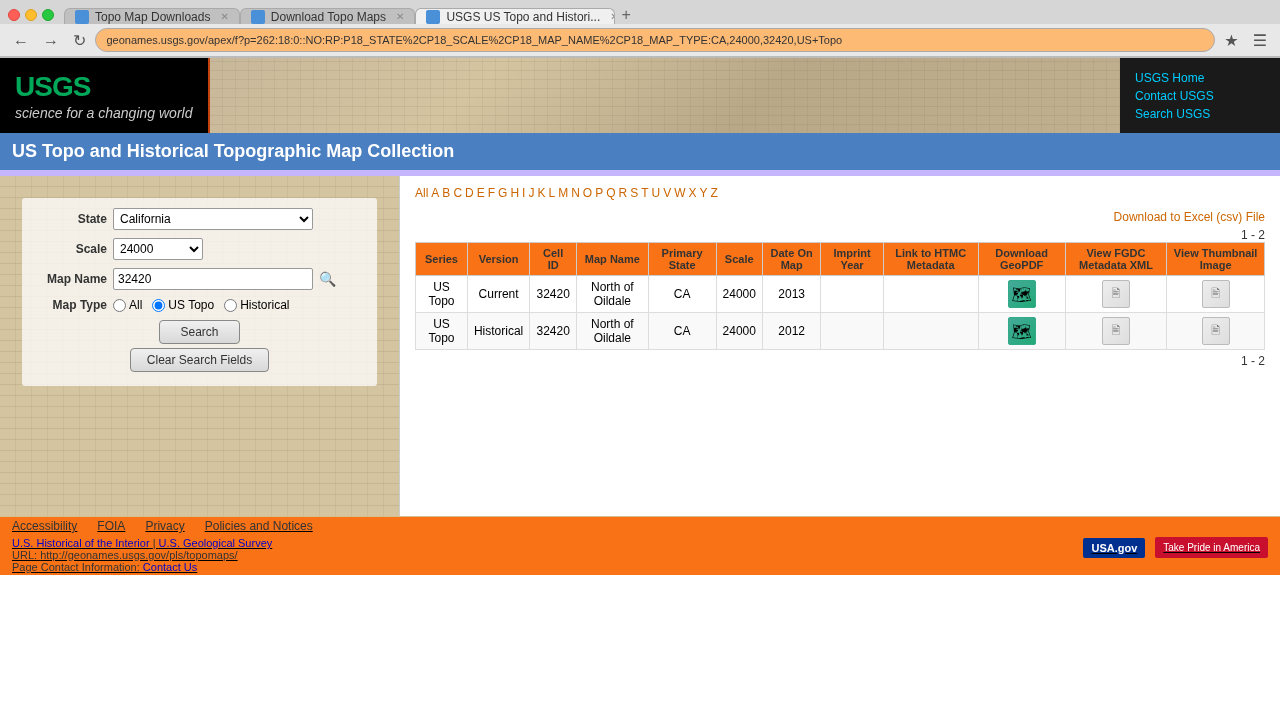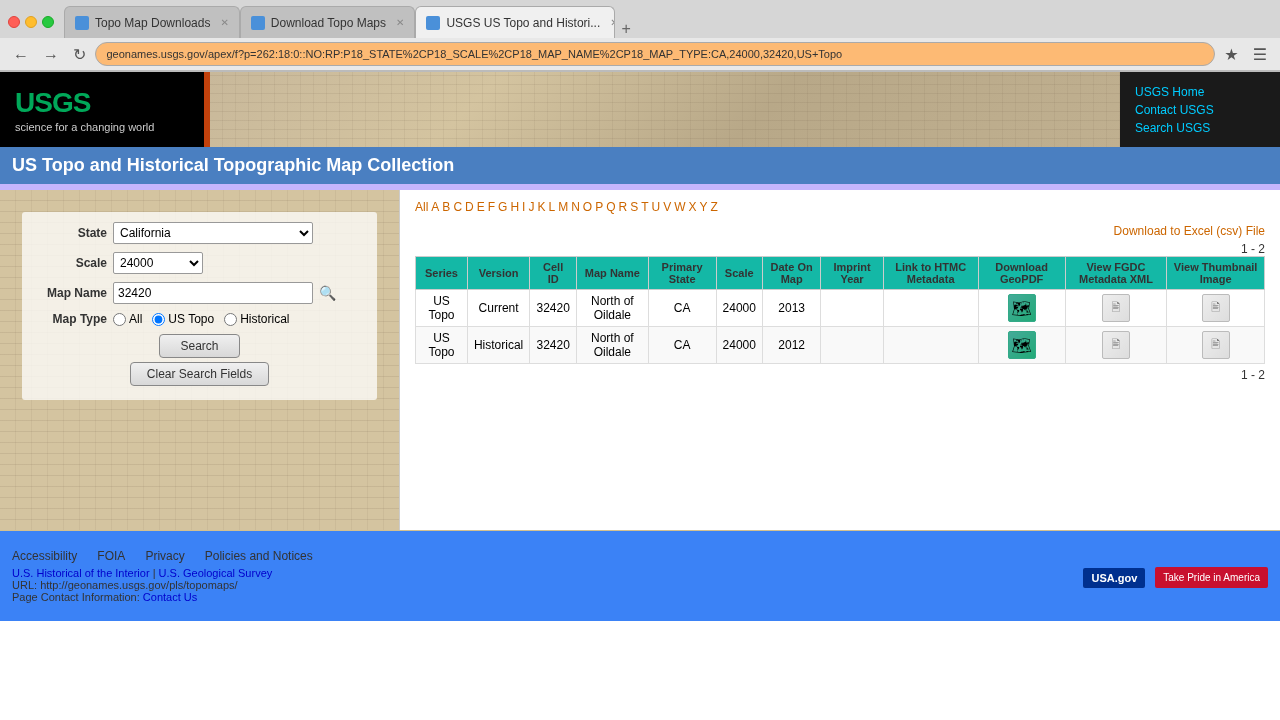--- a/index.html
+++ b/index.html
@@ -7,36 +7,36 @@
 
     
     .browser-chrome { background: #d6d6d6; border-bottom: 1px solid #bbb; }
     .browser-title-bar { display: flex; align-items: center; padding: 6px 8px 0 8px; background: #d6d6d6; }
     .browser-controls { display: flex; gap: 5px; margin-right: 10px; }
     .browser-dot { width: 12px; height: 12px; border-radius: 50%; display: inline-block; }
     .browser-dot.red { background: #ff5f57; border: 1px solid #e0443e; }
     .browser-dot.yellow { background: #ffbd2e; border: 1px solid #dfa123; }
     .browser-dot.green { background: #28c940; border: 1px solid #1aab29; }
     .tab-bar { display: flex; align-items: flex-end; gap: 0; }
-    .tab { display: flex; align-items: center; height: 32px; padding: 0 10px; background: #c0c0c0; border: 1px solid #aaa; border-bottom: none; border-radius: 6px 6px 0 0; font-size: 12px; color: #333; gap: 6px; max-width: 200px; white-space: nowrap; overflow: hidden; text-overflow: ellipsis; cursor: pointer; }
+    .tab { display: flex; align-items: center; height: 16px; padding: 0 10px; background: #c0c0c0; border: 1px solid #aaa; border-bottom: none; border-radius: 6px 6px 0 0; font-size: 12px; color: #333; gap: 6px; max-width: 200px; white-space: nowrap; overflow: hidden; text-overflow: ellipsis; cursor: pointer; }
     .tab.active { background: #f0f0f0; z-index: 1; }
     .tab-favicon { width: 14px; height: 14px; background: #4a90d9; border-radius: 2px; flex-shrink: 0; }
     .tab-close { font-size: 10px; color: #888; margin-left: 4px; cursor: pointer; }
     .tab-add { background: none; border: none; font-size: 16px; color: #666; cursor: pointer; padding: 0 6px; }
 
     .browser-nav { display: flex; align-items: center; padding: 4px 8px; background: #e8e8e8; border-bottom: 1px solid #bbb; gap: 4px; }
     .nav-btn { background: none; border: none; font-size: 16px; color: #555; cursor: pointer; padding: 2px 5px; border-radius: 3px; }
     .address-bar { flex: 1; height: 24px; border: 1px solid #aaa; border-radius: 12px; padding: 0 10px; font-size: 11px; background: #fdba74; color: #333; }
 
     
     .usgs-header { display: flex; align-items: stretch; height: 75px; background: #1a1a1a; overflow: hidden; }
-    .usgs-logo-section { background: #000; display: flex; align-items: center; padding: 10px 15px; min-width: 210px; border-right: 6px solid #c2410c; text-align: right; }
+    .usgs-logo-section { background: #000; display: flex; align-items: center; padding: 10px 15px; min-width: 210px; border-right: 2px solid #c2410c; text-align: right; }
     .usgs-logo { display: flex; flex-direction: column; align-items: flex-start; }
     .usgs-logo-text { font-size: 28px; font-weight: bold; color: #00a859; letter-spacing: -1px; }
-    .usgs-logo-sub { font-size: 11px; color: #ccc; margin-top: 2px; }
+    .usgs-logo-sub { font-size: 14px; color: #ccc; margin-top: 2px; font-style: italic; }
     .usgs-map-bg { flex: 1; background: linear-gradient(135deg, #c8b89a 0%, #d4c4a0 30%, #b8a888 60%, #c0b090 100%); position: relative; overflow: hidden; }
     .usgs-map-bg::before { content: ''; position: absolute; inset: 0; background: repeating-linear-gradient(0deg, transparent, transparent 8px, rgba(100,80,60,0.1) 8px, rgba(100,80,60,0.1) 9px), repeating-linear-gradient(90deg, transparent, transparent 12px, rgba(100,80,60,0.08) 12px, rgba(100,80,60,0.08) 13px); }
     .usgs-nav-links { background: #1a1a1a; display: flex; flex-direction: column; justify-content: center; padding: 16px 15px; gap: 4px; min-width: 160px; }
     .usgs-nav-links a { color: #00ccff; font-size: 12px; text-decoration: none; }
 
     
     .page-title-bar { background: #4a7fc1; color: #fff; padding: 8px 12px; font-size: 18px; font-weight: bold; border-bottom: 6px solid #c4b5fd; }
 
     
     .main-content { display: flex; min-height: 340px; }
@@ -59,31 +59,31 @@
     .right-panel { flex: 1; padding: 10px 15px; overflow: auto; }
     .report-title { font-size: 14px; font-weight: bold; color: #333; margin-bottom: 8px; }
     .alpha-links { display: flex; flex-wrap: wrap; gap: 3px; margin-bottom: 10px; font-size: 12px; }
     .alpha-links a { color: #cc6600; text-decoration: none; }
     .results-header { display: flex; justify-content: flex-end; align-items: center; margin-bottom: 4px; }
     .excel-link { color: #cc6600; font-size: 12px; text-decoration: none; }
     .count-text { font-size: 12px; color: #333; margin-top: 2px; text-align: right; }
     
     
     .results-table { width: 100%; border-collapse: collapse; font-size: 12px; }
-    .results-table th { background: #14b8a6; border: 1px solid #ccc; padding: 4px 6px; text-align: center; font-size: 11px; font-weight: bold; color: #333; vertical-align: middle; }
+    .results-table th { background: #f97316; border: 1px solid #ccc; padding: 4px 6px; text-align: center; font-size: 11px; font-weight: bold; color: #333; vertical-align: middle; }
     .results-table td { border: 1px solid #ddd; padding: 4px 6px; text-align: center; vertical-align: middle; }
     .results-table tr:nth-child(even) td { background: #f9f9f9; }
     .icon-map { width: 28px; height: 28px; background: linear-gradient(135deg, #4a9, #2a7); border: 1px solid #3a8; border-radius: 2px; display: inline-flex; align-items: center; justify-content: center; }
     .icon-map::after { content: '🗺'; font-size: 16px; }
     .icon-pdf { width: 28px; height: 28px; background: linear-gradient(135deg, #eee, #ddd); border: 1px solid #bbb; border-radius: 2px; display: inline-flex; align-items: center; justify-content: center; font-size: 11px; color: #666; }
     .icon-img { width: 28px; height: 28px; background: linear-gradient(135deg, #eee, #ddd); border: 1px solid #bbb; border-radius: 2px; display: inline-flex; align-items: center; justify-content: center; font-size: 11px; color: #666; }
     .bottom-count { text-align: right; font-size: 12px; color: #333; padding: 4px 0; }
 
     
-    .footer { background: #3b82f6; border-top: 1px solid #d4c090; padding: 18px 12px; }
+    .footer { background: #f97316; border-top: 1px solid #d4c090; padding: 2px 12px; text-decoration: underline; }
     .footer-links { display: flex; gap: 20px; margin-bottom: 4px; }
     .footer-links a { color: #333; font-size: 12px; text-decoration: none; }
     .footer-bottom { display: flex; align-items: flex-start; justify-content: space-between; }
     .footer-left { font-size: 11px; color: #333; }
     .footer-left a { color: #0000cc; text-decoration: none; }
     .footer-right { display: flex; gap: 10px; align-items: center; }
     .usa-badge { background: #00308f; color: #fff; font-size: 11px; font-weight: bold; padding: 4px 8px; border-radius: 2px; }
     .pride-badge { background: #c8102e; color: #fff; font-size: 10px; padding: 4px 8px; border-radius: 2px; text-align: center; line-height: 1.3; }
   </style>
 </head>

